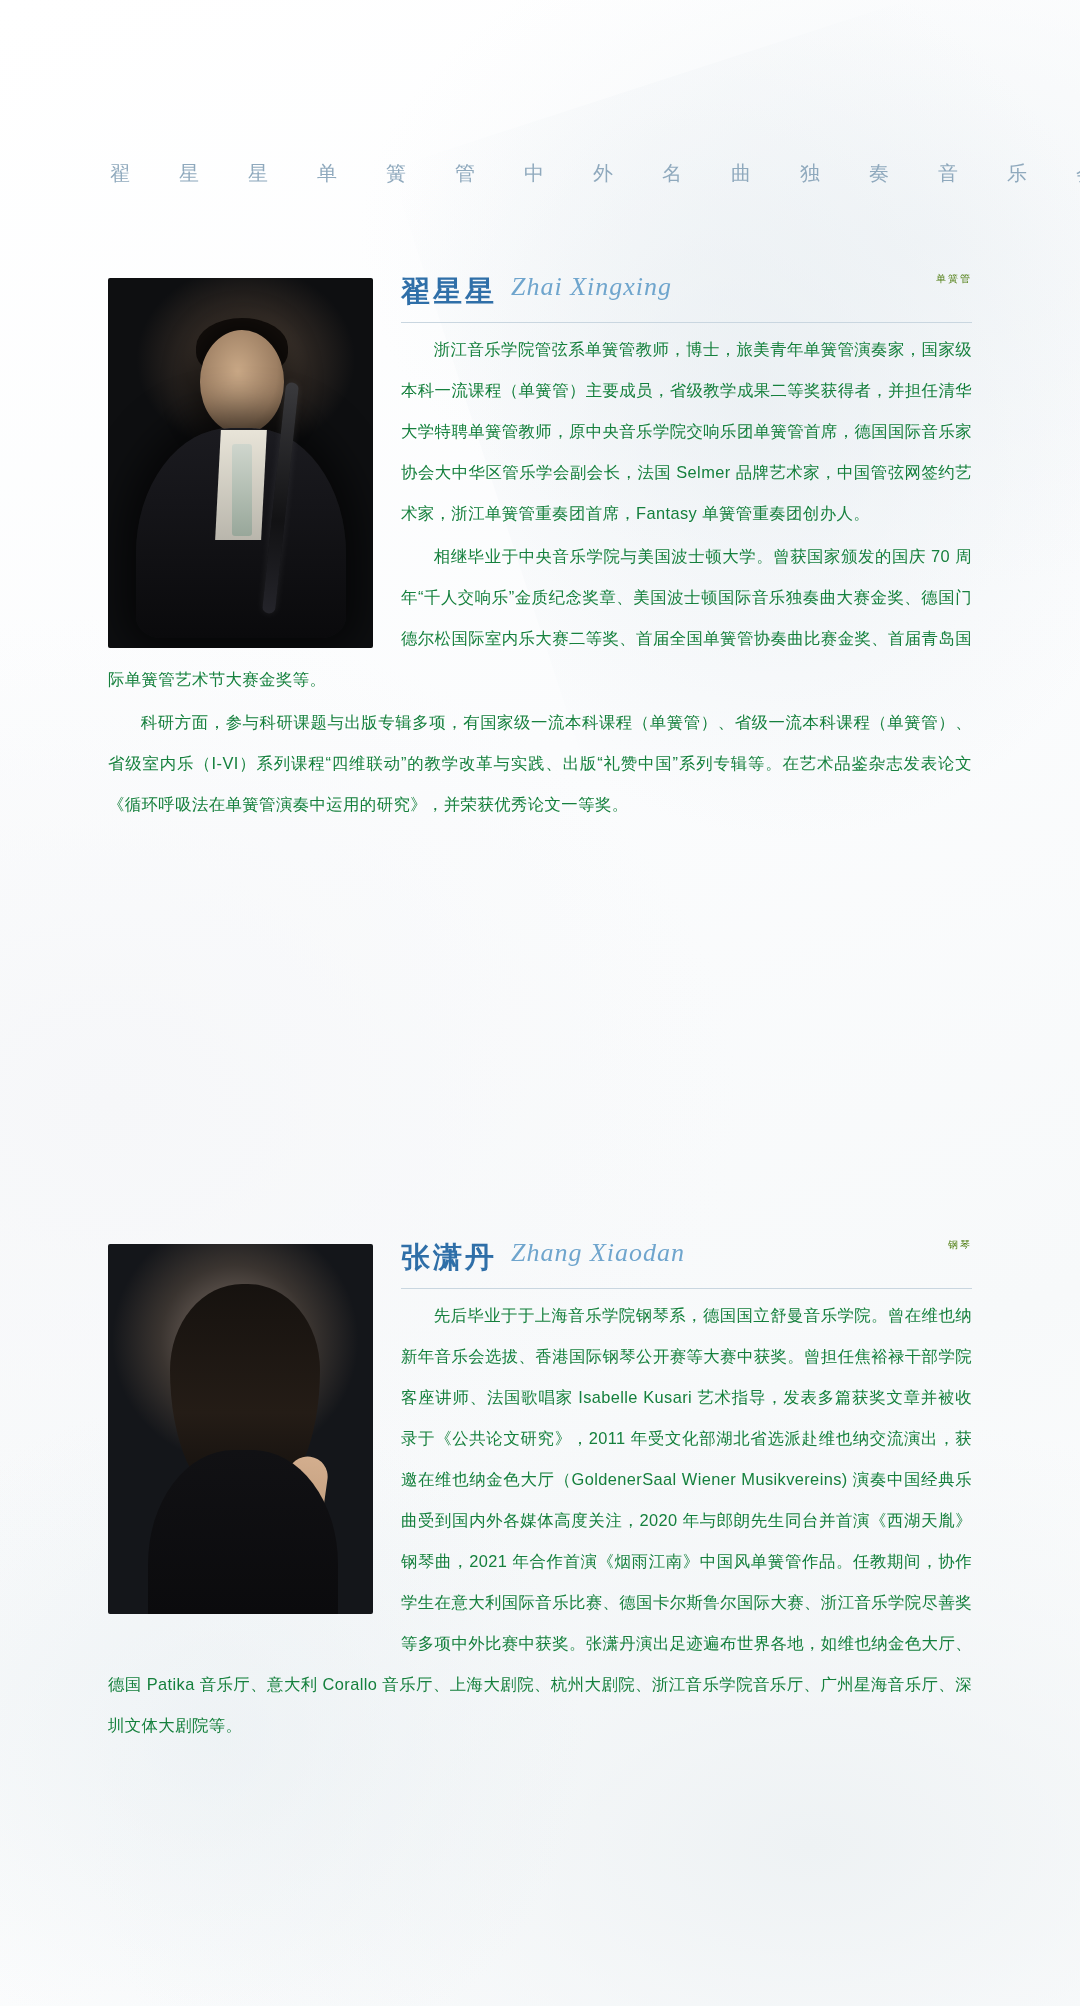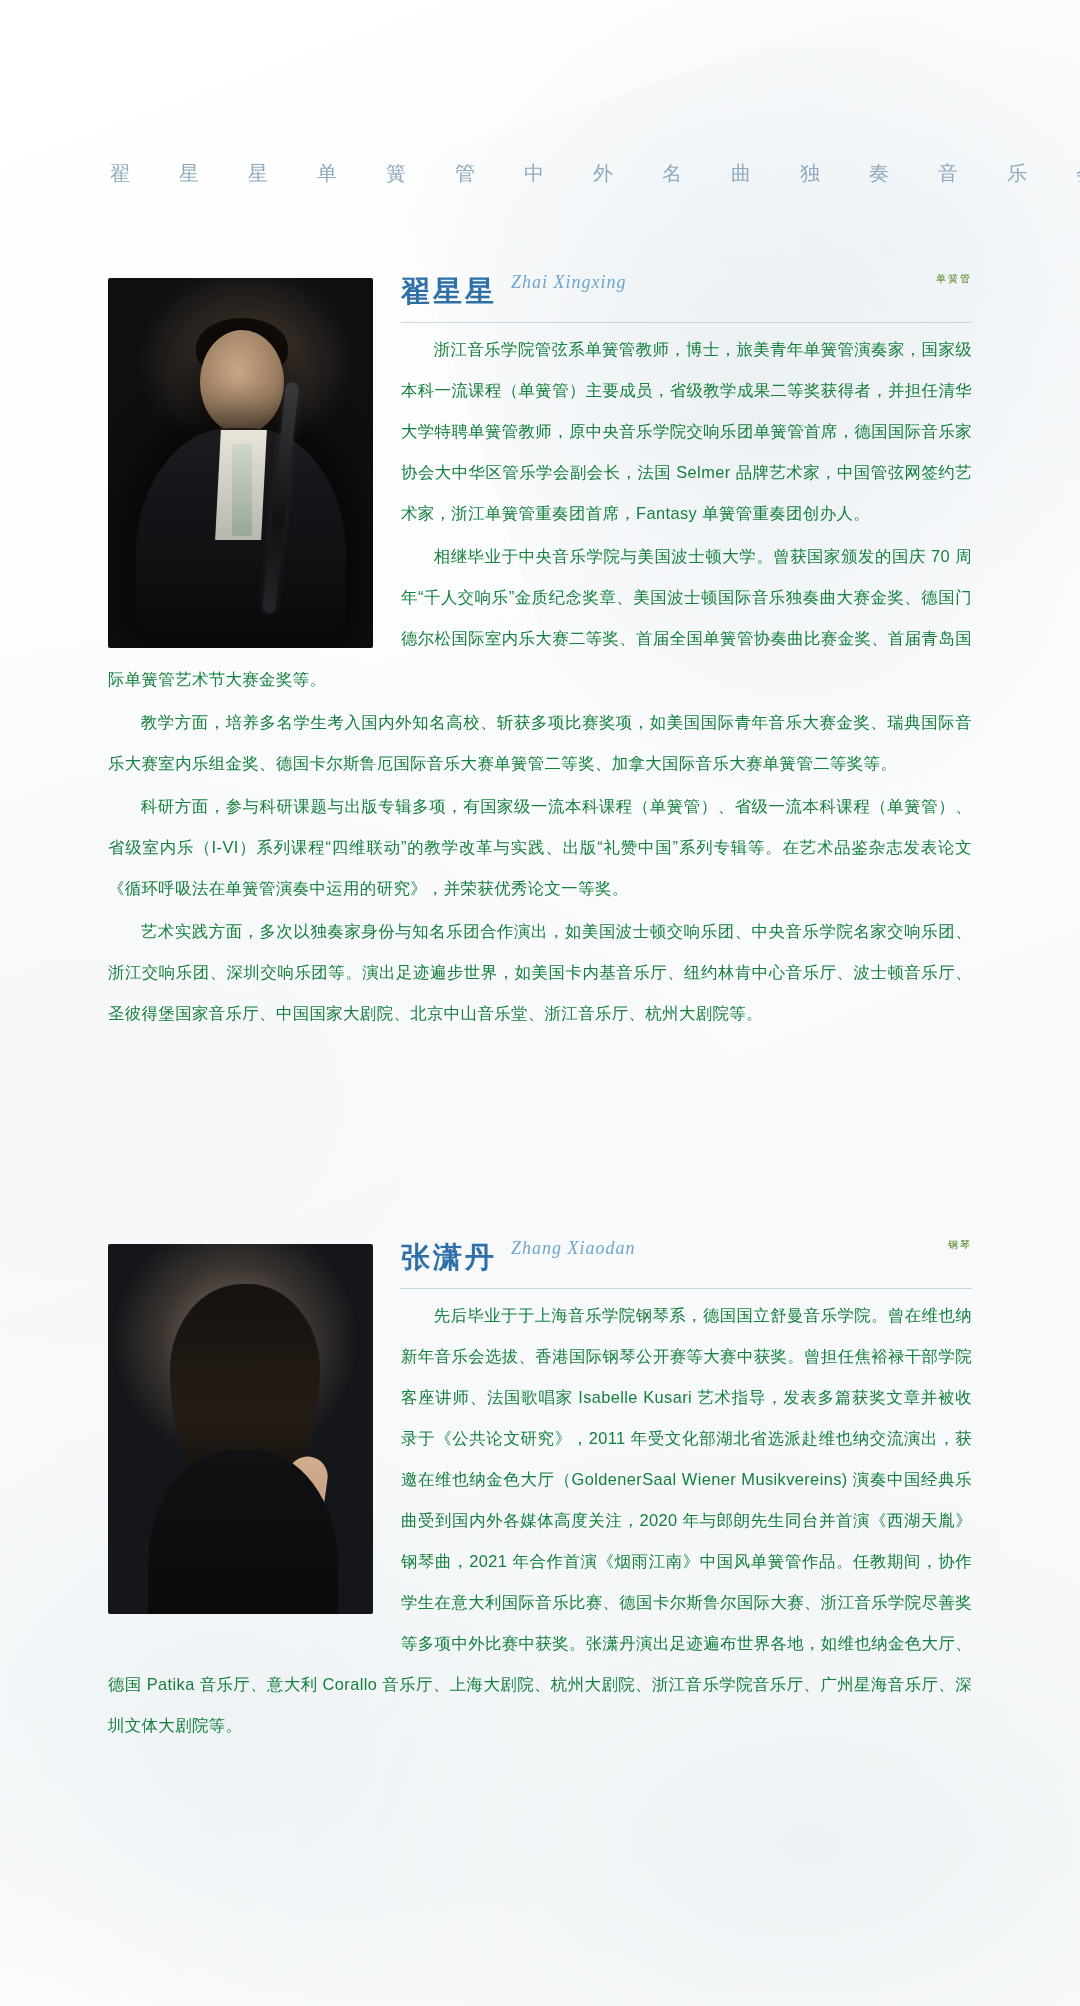--- a/index.html
+++ b/index.html
@@ -180,21 +180,21 @@
   }
   .name-cn {
     font-family: "Liberation Serif", serif;
     font-size: 29px;
     color: #2f6fa8;
     letter-spacing: 3px;
     font-weight: 700;
   }
   .name-en {
     font-family: "Liberation Serif", serif;
-    font-size: 18px;
+    font-size: 26px;
     color: #6fa5cd;
     font-style: italic;
     margin-left: 14px;
     letter-spacing: 1px;
   }
   .instrument {
     margin-left: auto;
     font-size: 10px;
     color: #4d7c0f;
     letter-spacing: 2px;
@@ -242,23 +242,21 @@
 
     <div class="name-row">
       <span class="name-cn">翟星星</span>
       <span class="name-en">Zhai Xingxing</span>
       <span class="instrument">单簧管</span>
     </div>
 
     <div class="body-text">
       <p>浙江音乐学院管弦系单簧管教师，博士，旅美青年单簧管演奏家，国家级本科一流课程（单簧管）主要成员，省级教学成果二等奖获得者，并担任清华大学特聘单簧管教师，原中央音乐学院交响乐团单簧管首席，德国国际音乐家协会大中华区管乐学会副会长，法国 Selmer 品牌艺术家，中国管弦网签约艺术家，浙江单簧管重奏团首席，Fantasy 单簧管重奏团创办人。</p>
       <p>相继毕业于中央音乐学院与美国波士顿大学。曾获国家颁发的国庆 70 周年“千人交响乐”金质纪念奖章、美国波士顿国际音乐独奏曲大赛金奖、德国门德尔松国际室内乐大赛二等奖、首届全国单簧管协奏曲比赛金奖、首届青岛国际单簧管艺术节大赛金奖等。</p>
-      <p>教学方面，培养多名学生考入国内外知名高校、斩获多项比赛奖项，如美国国际青年音乐大赛金奖、瑞典国际音乐大赛室内乐组金奖、德国卡尔斯鲁厄国际音乐大赛单簧管二等奖、加拿大国际音乐大赛单簧管二等奖等。</p>
       <p>科研方面，参与科研课题与出版专辑多项，有国家级一流本科课程（单簧管）、省级一流本科课程（单簧管）、省级室内乐（I-VI）系列课程“四维联动”的教学改革与实践、出版“礼赞中国”系列专辑等。在艺术品鉴杂志发表论文《循环呼吸法在单簧管演奏中运用的研究》，并荣获优秀论文一等奖。</p>
-      <p>艺术实践方面，多次以独奏家身份与知名乐团合作演出，如美国波士顿交响乐团、中央音乐学院名家交响乐团、浙江交响乐团、深圳交响乐团等。演出足迹遍步世界，如美国卡内基音乐厅、纽约林肯中心音乐厅、波士顿音乐厅、圣彼得堡国家音乐厅、中国国家大剧院、北京中山音乐堂、浙江音乐厅、杭州大剧院等。</p>
     </div>
   </div>
 
   <div class="section clearfix" id="section-zhang">
     <div class="portrait female">
       <div class="fig-hair"></div>
       <div class="fig-head"></div>
       <div class="fig-arm"></div>
       <div class="fig-body"></div>
     </div>

